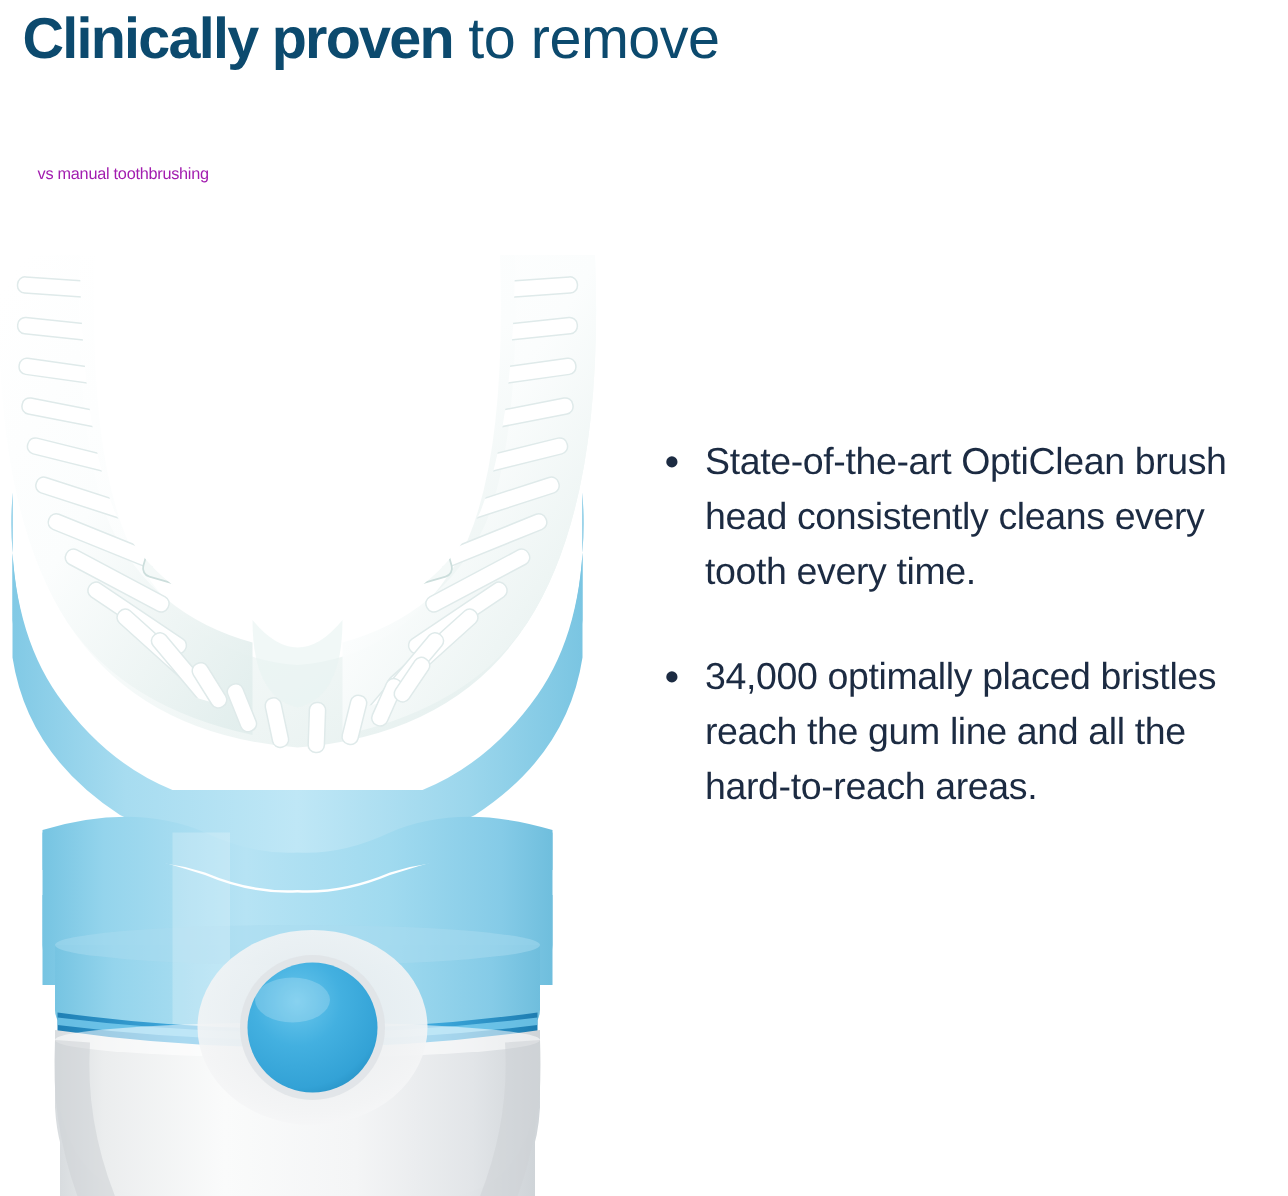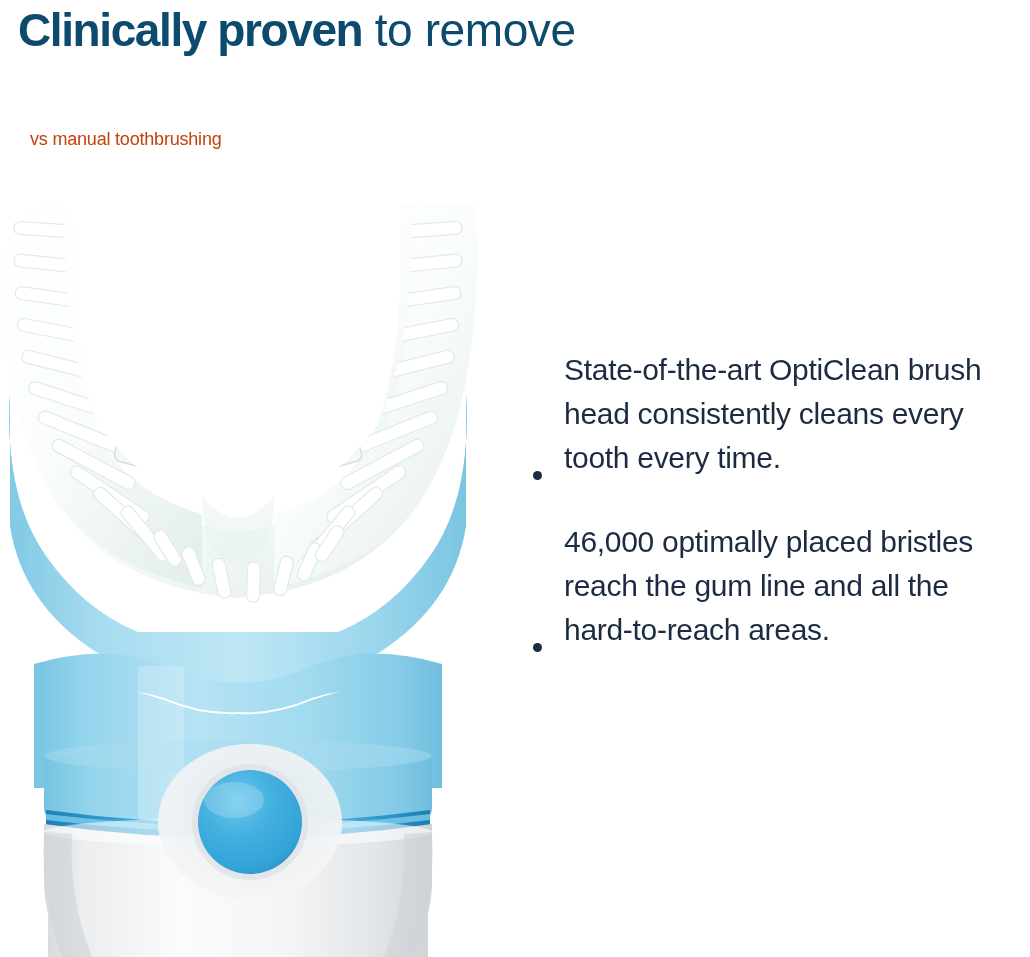--- a/index.html
+++ b/index.html
@@ -43,37 +43,37 @@
     font-weight: 300;
     letter-spacing: -0.4px;
   }
   .headline-line-2 {
     font-size: 46px;
   }
   .subhead {
     position: absolute;
     left: 30px;
     top: 130px;
-    color: #c2410c;
-    font-size: 18px;
+    color: #a21caf;
+    font-size: 13px;
     font-weight: 400;
     letter-spacing: -0.2px;
     line-height: 18px;
   }
 
   
   .bullets {
     position: absolute;
     left: 533px;
     top: 348px;
     width: 490px;
   }
   .bullet-row {
     display: flex;
-    align-items: flex-end;
+    align-items: flex-start;
     margin-bottom: 40px;
   }
   .bullet-dot {
     flex: 0 0 auto;
     width: 9px;
     height: 9px;
     border-radius: 50%;
     background: #1c2b42;
     margin-top: 17px;
     margin-right: 22px;
@@ -116,21 +116,21 @@
 
   <div class="bullets">
 
     <div class="bullet-row">
       <span class="bullet-dot"></span>
       <span class="bullet-text">State-of-the-art OptiClean brush head consistently cleans every tooth every time.</span>
     </div>
 
     <div class="bullet-row">
       <span class="bullet-dot"></span>
-      <span class="bullet-text">46,000 optimally placed bristles reach the gum line and all the hard-to-reach areas.</span>
+      <span class="bullet-text">34,000 optimally placed bristles reach the gum line and all the hard-to-reach areas.</span>
     </div>
 
   </div>
 
   <div class="product">
     <svg viewBox="0 0 500 761" xmlns="http://www.w3.org/2000/svg">
       <defs>
 
         <linearGradient id="gHandle" x1="0" y1="0" x2="1" y2="0">
           <stop offset="0%" stop-color="#d8dcdf"></stop>

